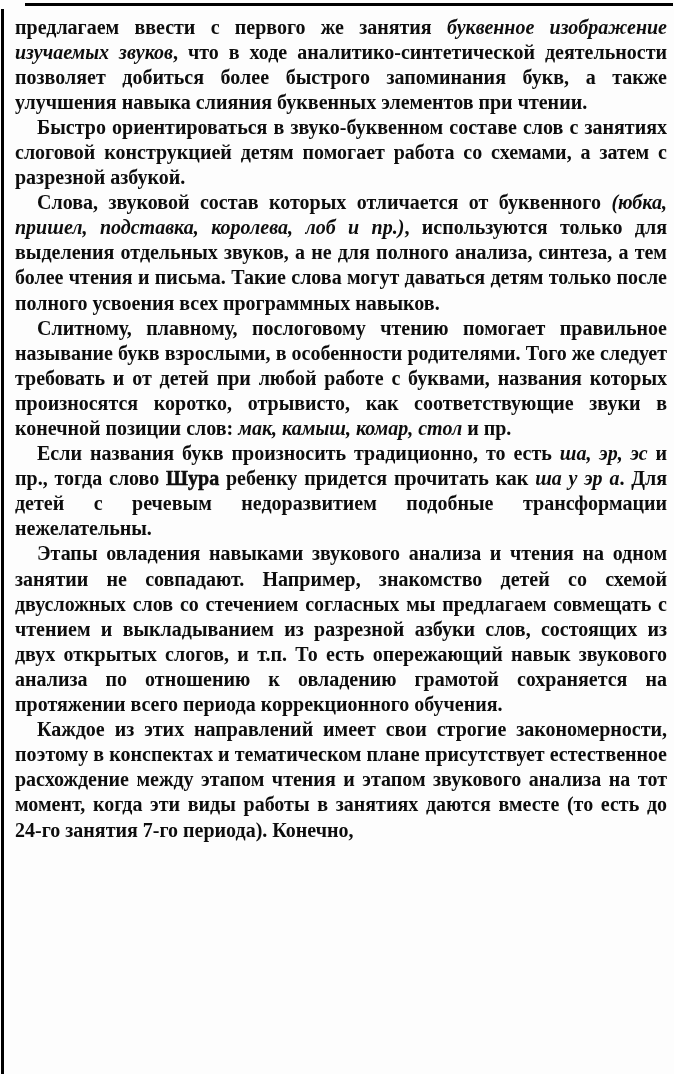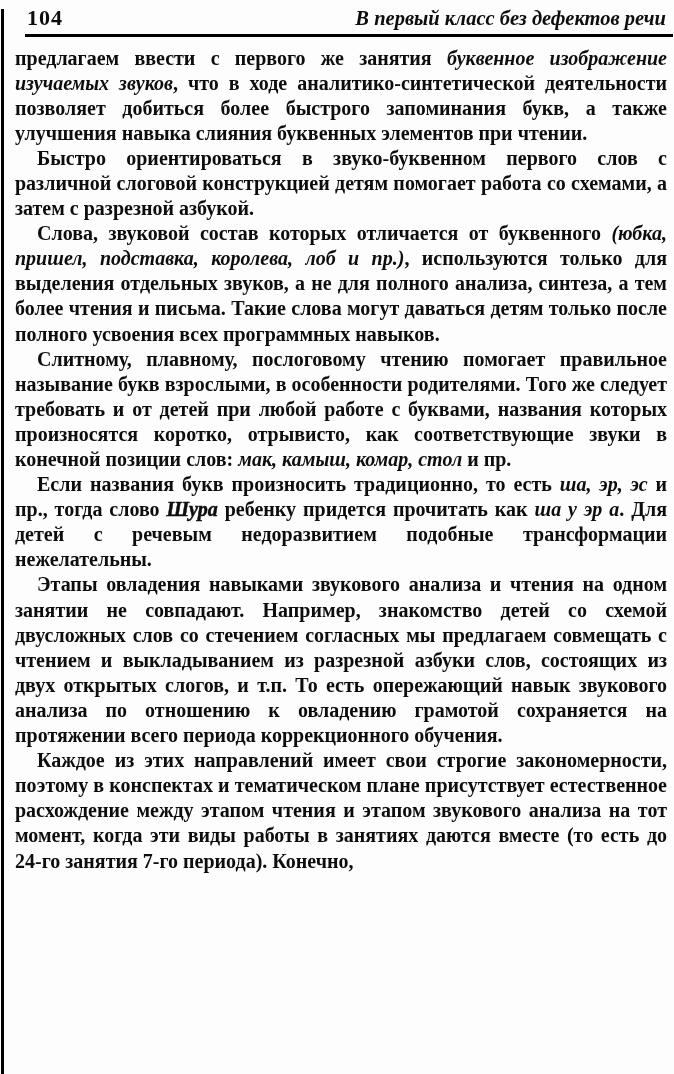--- a/index.html
+++ b/index.html
@@ -57,40 +57,35 @@
   .para {
     margin: 0;
   }
   .para.indent {
     text-indent: 22px;
   }
   .run.i {
     font-style: italic;
   }
   .run.bi {
-    font-style: italic;
     font-weight: 700;
     -webkit-text-stroke: 0.5px currentColor;
   }
 </style>
 </head>
 <body>
 
 <div class="page">
   <div class="scan-edge"></div>
 
-  <header class="running-head">
-    <span class="pagenum">104</span>
-    <span class="runtitle">В первый класс без дефектов речи</span>
-  </header>
 
   <div class="head-rule"></div>
 
   <main class="body-text">
       <p class="para"><span class="run r">предлагаем ввести с первого же занятия </span><span class="run i">буквенное изображение изучаемых звуков</span><span class="run r">, что в ходе аналитико-синтетической деятельности позволяет добиться более быстрого запоминания букв, а также улучшения навыка слияния буквенных элементов при чтении.</span></p>
-      <p class="para indent"><span class="run r">Быстро ориентироваться в звуко-буквенном первого слов с различной слоговой конструкцией детям помогает работа со схемами, а затем с разрезной азбукой.</span></p>
+      <p class="para indent"><span class="run r">Быстро ориентироваться в звуко-буквенном составе слов с занятиях слоговой конструкцией детям помогает работа со схемами, а затем с разрезной азбукой.</span></p>
       <p class="para indent"><span class="run r">Слова, звуковой состав которых отличается от буквенного </span><span class="run i">(юбка, пришел, подставка, королева, лоб и пр.)</span><span class="run r">, используются только для выделения отдельных звуков, а не для полного анализа, синтеза, а тем более чтения и письма. Такие слова могут даваться детям только после полного усвоения всех программных навыков.</span></p>
       <p class="para indent"><span class="run r">Слитному, плавному, послоговому чтению помогает правильное называние букв взрослыми, в особенности родителями. Того же следует требовать и от детей при любой работе с буквами, названия которых произносятся коротко, отрывисто, как соответствующие звуки в конечной позиции слов: </span><span class="run i">мак, камыш, комар, стол</span><span class="run r"> и пр.</span></p>
       <p class="para indent"><span class="run r">Если названия букв произносить традиционно, то есть </span><span class="run i">ша, эр, эс</span><span class="run r"> и пр., тогда слово </span><span class="run bi">Шура</span><span class="run r"> ребенку придется прочитать как </span><span class="run i">ша у эр а</span><span class="run r">. Для детей с речевым недоразвитием подобные трансформации нежелательны.</span></p>
       <p class="para indent"><span class="run r">Этапы овладения навыками звукового анализа и чтения на одном занятии не совпадают. Например, знакомство детей со схемой двусложных слов со стечением согласных мы предлагаем совмещать с чтением и выкладыванием из разрезной азбуки слов, состоящих из двух открытых слогов, и т.п. То есть опережающий навык звукового анализа по отношению к овладению грамотой сохраняется на протяжении всего периода коррекционного обучения.</span></p>
       <p class="para indent"><span class="run r">Каждое из этих направлений имеет свои строгие закономерности, поэтому в конспектах и тематическом плане присутствует естественное расхождение между этапом чтения и этапом звукового анализа на тот момент, когда эти виды работы в занятиях даются вместе (то есть до 24-го занятия 7-го периода). Конечно,</span></p>
     </main>
 </div>
 
 </body></html>

